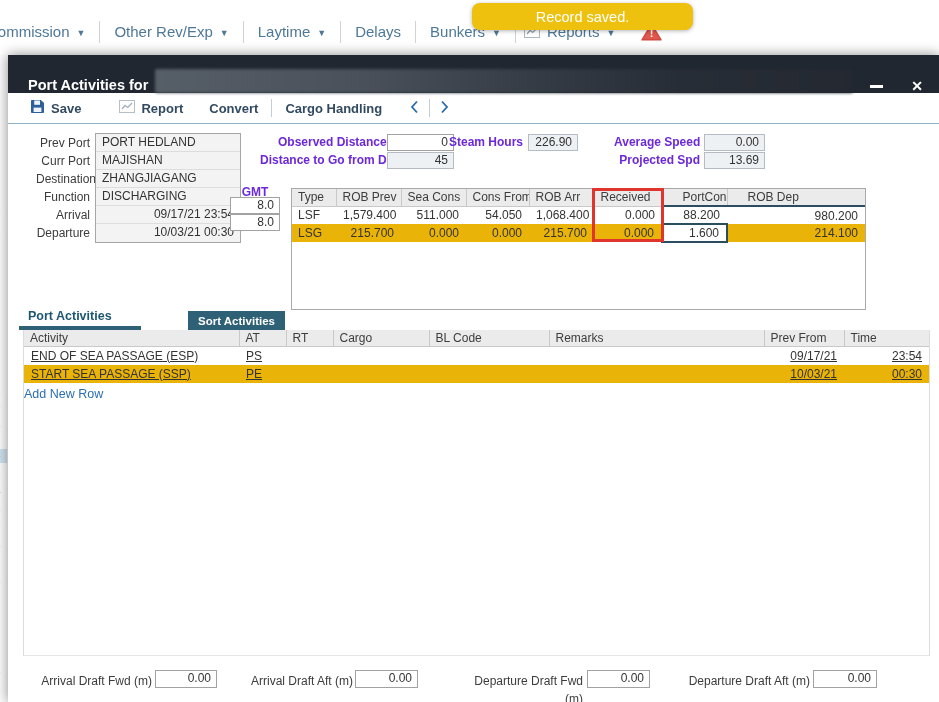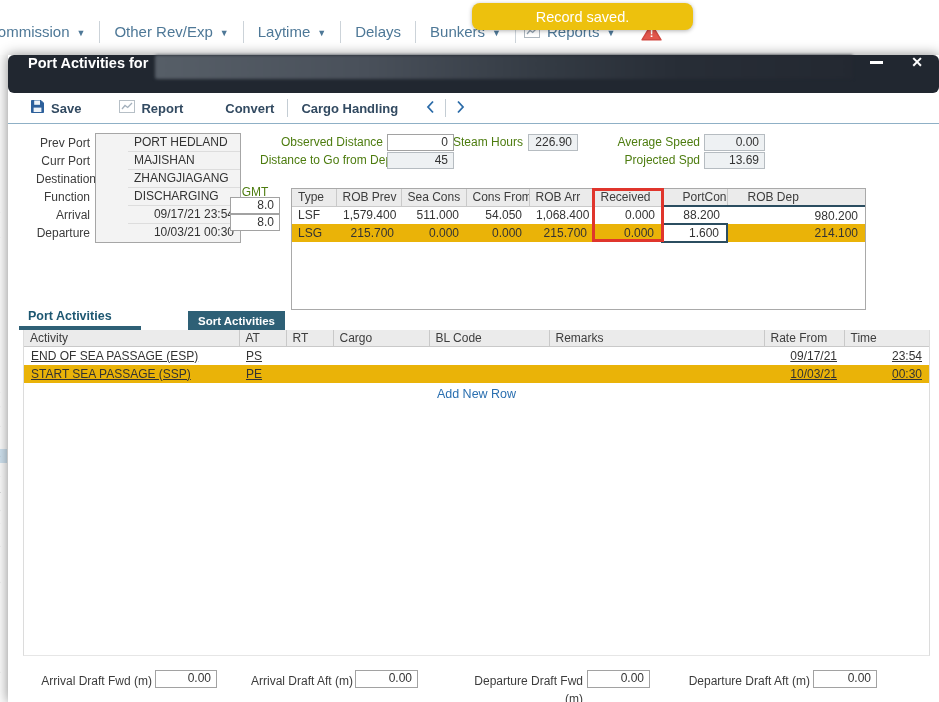--- a/index.html
+++ b/index.html
@@ -40,52 +40,52 @@
   }
   .strip span.hl { background:#cfe2ef; color:#55606a; }
 
   
   .dialog {
     position:absolute; left:8px; top:55px; width:931px; height:647px;
     background:#fff; box-shadow:0 0 12px rgba(0,0,0,.45);
     display:flex; flex-direction:column; z-index:10;
   }
   .titlebar {
-    flex:0 0 38px; background:#212730; display:flex; align-items:flex-start;border-radius:6px;
+    flex:0 0 38px; background:#212730; display:flex; align-items:flex-end;
   }
   .titlebar-title {
     color:#fff; font-weight:bold; font-size:14.5px; margin-left:20px; white-space:nowrap;
   }
   .redacted {
     height:24px; width:698px; margin-left:7px; border-radius:2px;
     background:linear-gradient(90deg,#565e67,#49505a 30%,#343b44 55%,#272d36 75%,#232831);
     filter:blur(1.5px); flex:0 1 auto;
   }
   .win-btns { margin-left:auto; display:flex; align-items:center; gap:28px; margin-right:16px; }
   .btn-min { width:13px; height:3px; background:#fff; cursor:pointer; }
   .btn-close { color:#fff; font-size:14px; font-weight:bold; cursor:pointer; line-height:14px; }
 
   .toolbar {
     flex:0 0 31px; border-bottom:1px solid #8fb0c6; display:flex; align-items:center;
     padding-left:22px; font-size:13px; font-weight:bold; color:#324a61; background:#fff;
   }
   .tb-item { display:flex; align-items:center; gap:6px; cursor:pointer; white-space:nowrap; }
   .tb-sep { width:1px; height:18px; background:#c4cdd4; margin:0 13px; }
-  .m-r38 { margin-right:38px; } .m-r42 { margin-right:42px; } .m-l28 { margin-left:28px; }
+  .m-r38 { margin-right:38px; } .m-r42 { margin-right:26px; } .m-l28 { margin-left:28px; }
 
   .content { position:relative; flex:1; background:#fff; font-size:12px; }
 
   
   .flabel { position:absolute; left:0; width:82px; text-align:right; height:18px; line-height:18px; color:#3c3c3c;padding-left:28px; }
-  .vbox { position:absolute; left:87px; top:9px; width:146px; border:1px solid #a6a6a6; background:#f3f3f3;padding-left:32px; }
+  .vbox { position:absolute; left:87px; top:9px; width:146px; border:1px solid #a6a6a6; background:#f3f3f3; }
   .vrow { height:18px; line-height:17px; padding:0 6px; border-bottom:1px solid #ddd; white-space:nowrap; overflow:hidden; }
   .vrow:last-child { border-bottom:none; }
   .vrow.num { text-align:right; }
 
-  .rlabel { position:absolute; text-align:right; height:17px; line-height:17px; color:#4d7c0f; white-space:nowrap; }
+  .rlabel { position:absolute; text-align:right; height:17px; line-height:17px; color:#6d28d9; white-space:nowrap;font-weight:bold; }
   .ibox {
     position:absolute; border:1px solid #a2a2a2; background:#fff; text-align:right;
     padding-right:5px; height:17px; line-height:15px; font-size:12px;
   }
   .robox { background:#eef1f3; border:1px solid #b6bcc1; }
 
   
   .bpanel { position:absolute; left:283px; top:64px; width:575px; height:122px; border:1px solid #a9a9a9; background:#fff; }
   table { border-collapse:collapse; width:100%; table-layout:fixed; }
   th {
@@ -113,21 +113,21 @@
     color:#fff; font-weight:bold; font-size:11.5px; display:flex; align-items:center; justify-content:center; cursor:pointer;
   }
 
   
   .apanel {
     position:absolute; left:15px; top:206px; width:907px; height:326px;
     border-left:1px solid #dcdcdc; border-right:1px solid #dcdcdc; border-bottom:1px solid #e6e6e6;
   }
   .apanel td { text-align:left; height:18px;text-decoration:underline; }
   .apanel td.rnum { text-align:right; }
-  .add-row { position:absolute; left:0; right:0; top:57px; text-align:center; color:#2a6fb0; font-size:12.5px; cursor:pointer; }
+  .add-row { position:absolute; left:0; right:0; top:57px; text-align:left; color:#2a6fb0; font-size:12.5px; cursor:pointer; }
 
   
   .draft-label { position:absolute; top:548px; text-align:right; height:18px; line-height:18px; color:#3c3c3c; }
   .draft-box { top:546px; height:18px; }
 </style>
 </head>
 <body>
 
 <div class="menubar">
   <div class="menu-item">
@@ -347,21 +347,21 @@
             <col>
         </colgroup>
         <tbody>
             <tr>
           <th>Activity</th>
           <th>AT</th>
           <th>RT</th>
           <th>Cargo</th>
           <th>BL Code</th>
           <th>Remarks</th>
-          <th>Rate From</th>
+          <th>Prev From</th>
           <th>Time</th>
         </tr>
         <tr>
           <td>END OF SEA PASSAGE (ESP)</td>
           <td>PS</td>
           <td></td>
           <td></td>
           <td></td>
           <td></td>
           <td class="rnum">09/17/21</td>

